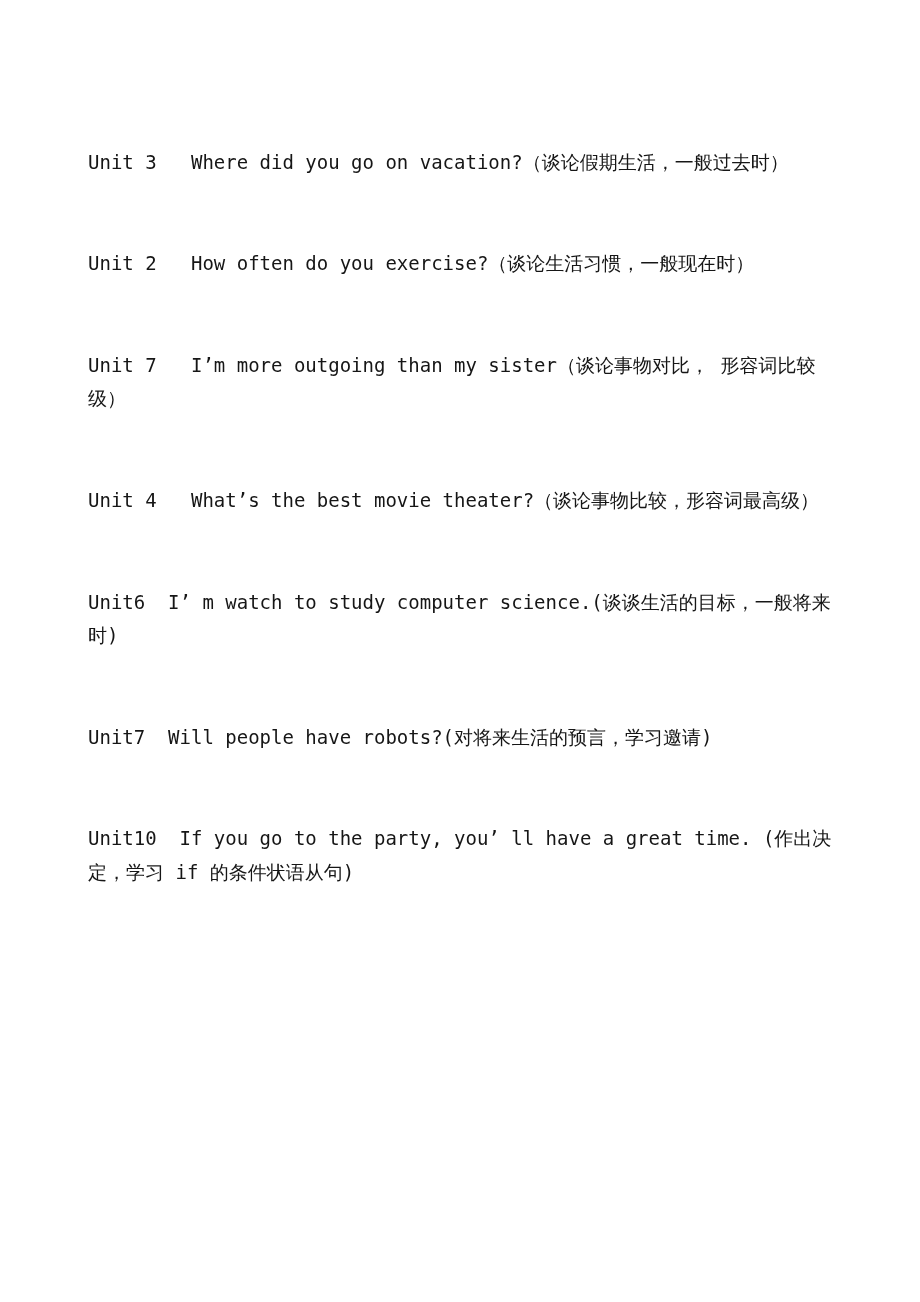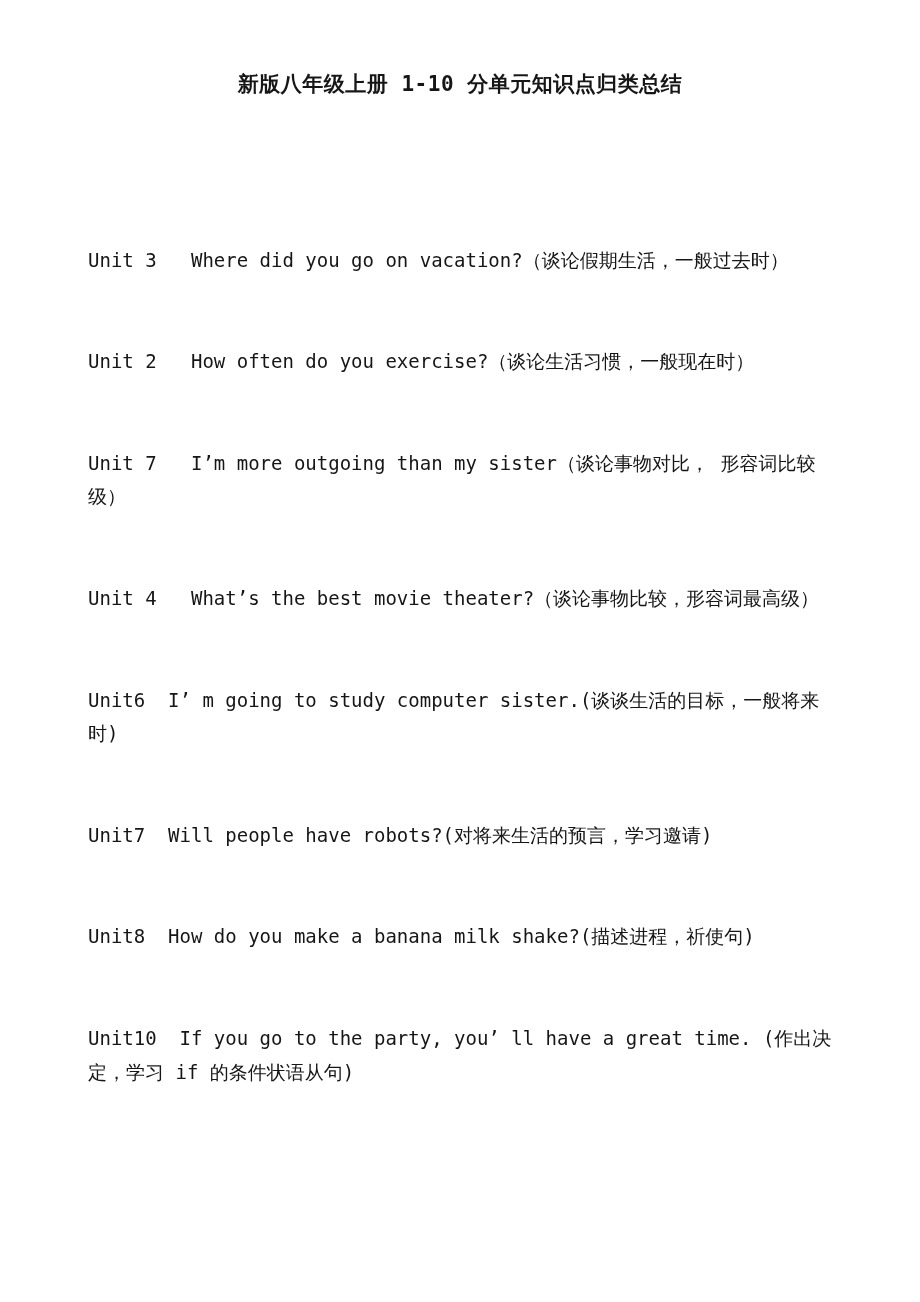--- a/index.html
+++ b/index.html
@@ -34,31 +34,29 @@
   }
   .line {
     min-height: 33.85px;
   }
 </style>
 </head>
 <body>
 
 <div class="page">
 
-  <div class="doc-title">新版八年级上册 1-10 分单元知识点归类总结</div>
 
   <div class="content">
 
     <div class="line">Unit 3   Where did you go on vacation?（谈论假期生活，一般过去时）</div>
     <div class="line">Unit 2   How often do you exercise?（谈论生活习惯，一般现在时）</div>
     <div class="line">Unit 7   I’m more outgoing than my sister（谈论事物对比， 形容词比较级）</div>
     <div class="line">Unit 4   What’s the best movie theater?（谈论事物比较，形容词最高级）</div>
-    <div class="line">Unit6  I’ m going to study computer sister.(谈谈生活的目标，一般将来时)</div>
+    <div class="line">Unit6  I’ m watch to study computer science.(谈谈生活的目标，一般将来时)</div>
     <div class="line">Unit7  Will people have robots?(对将来生活的预言，学习邀请)</div>
-    <div class="line">Unit8  How do you make a banana milk shake?(描述进程，祈使句)</div>
     <div class="line">Unit10  If you go to the party, you’ ll have a great time. (作出决定，学习 if 的条件状语从句)</div>
 
     
 
     
     
 
     
     
     

